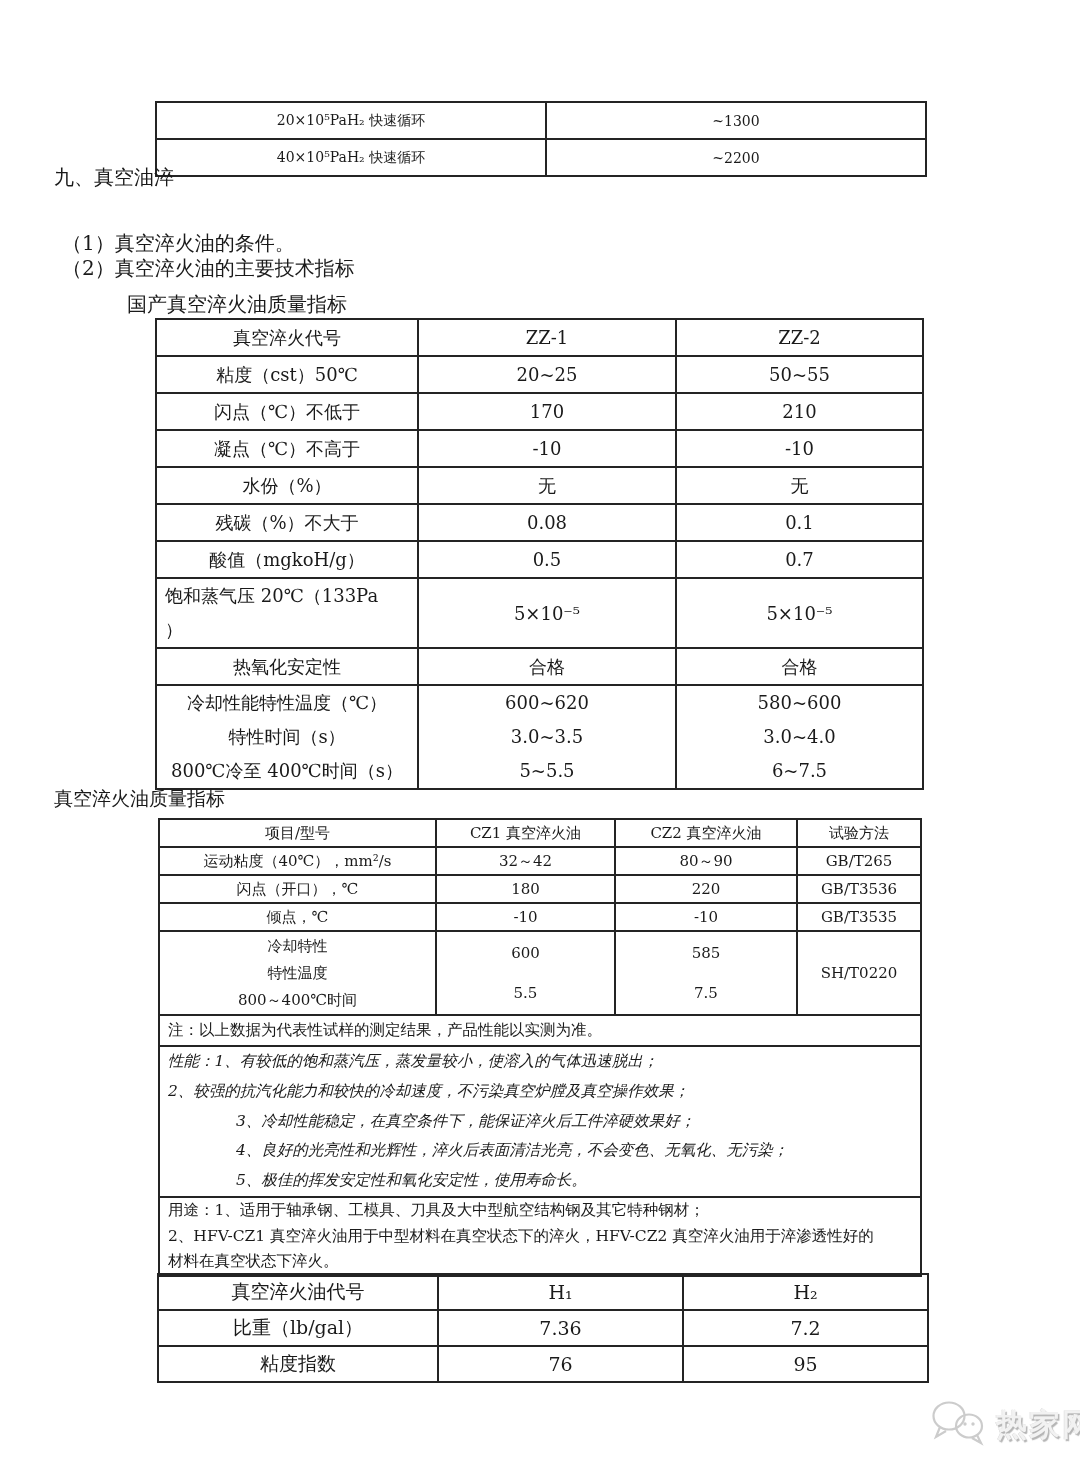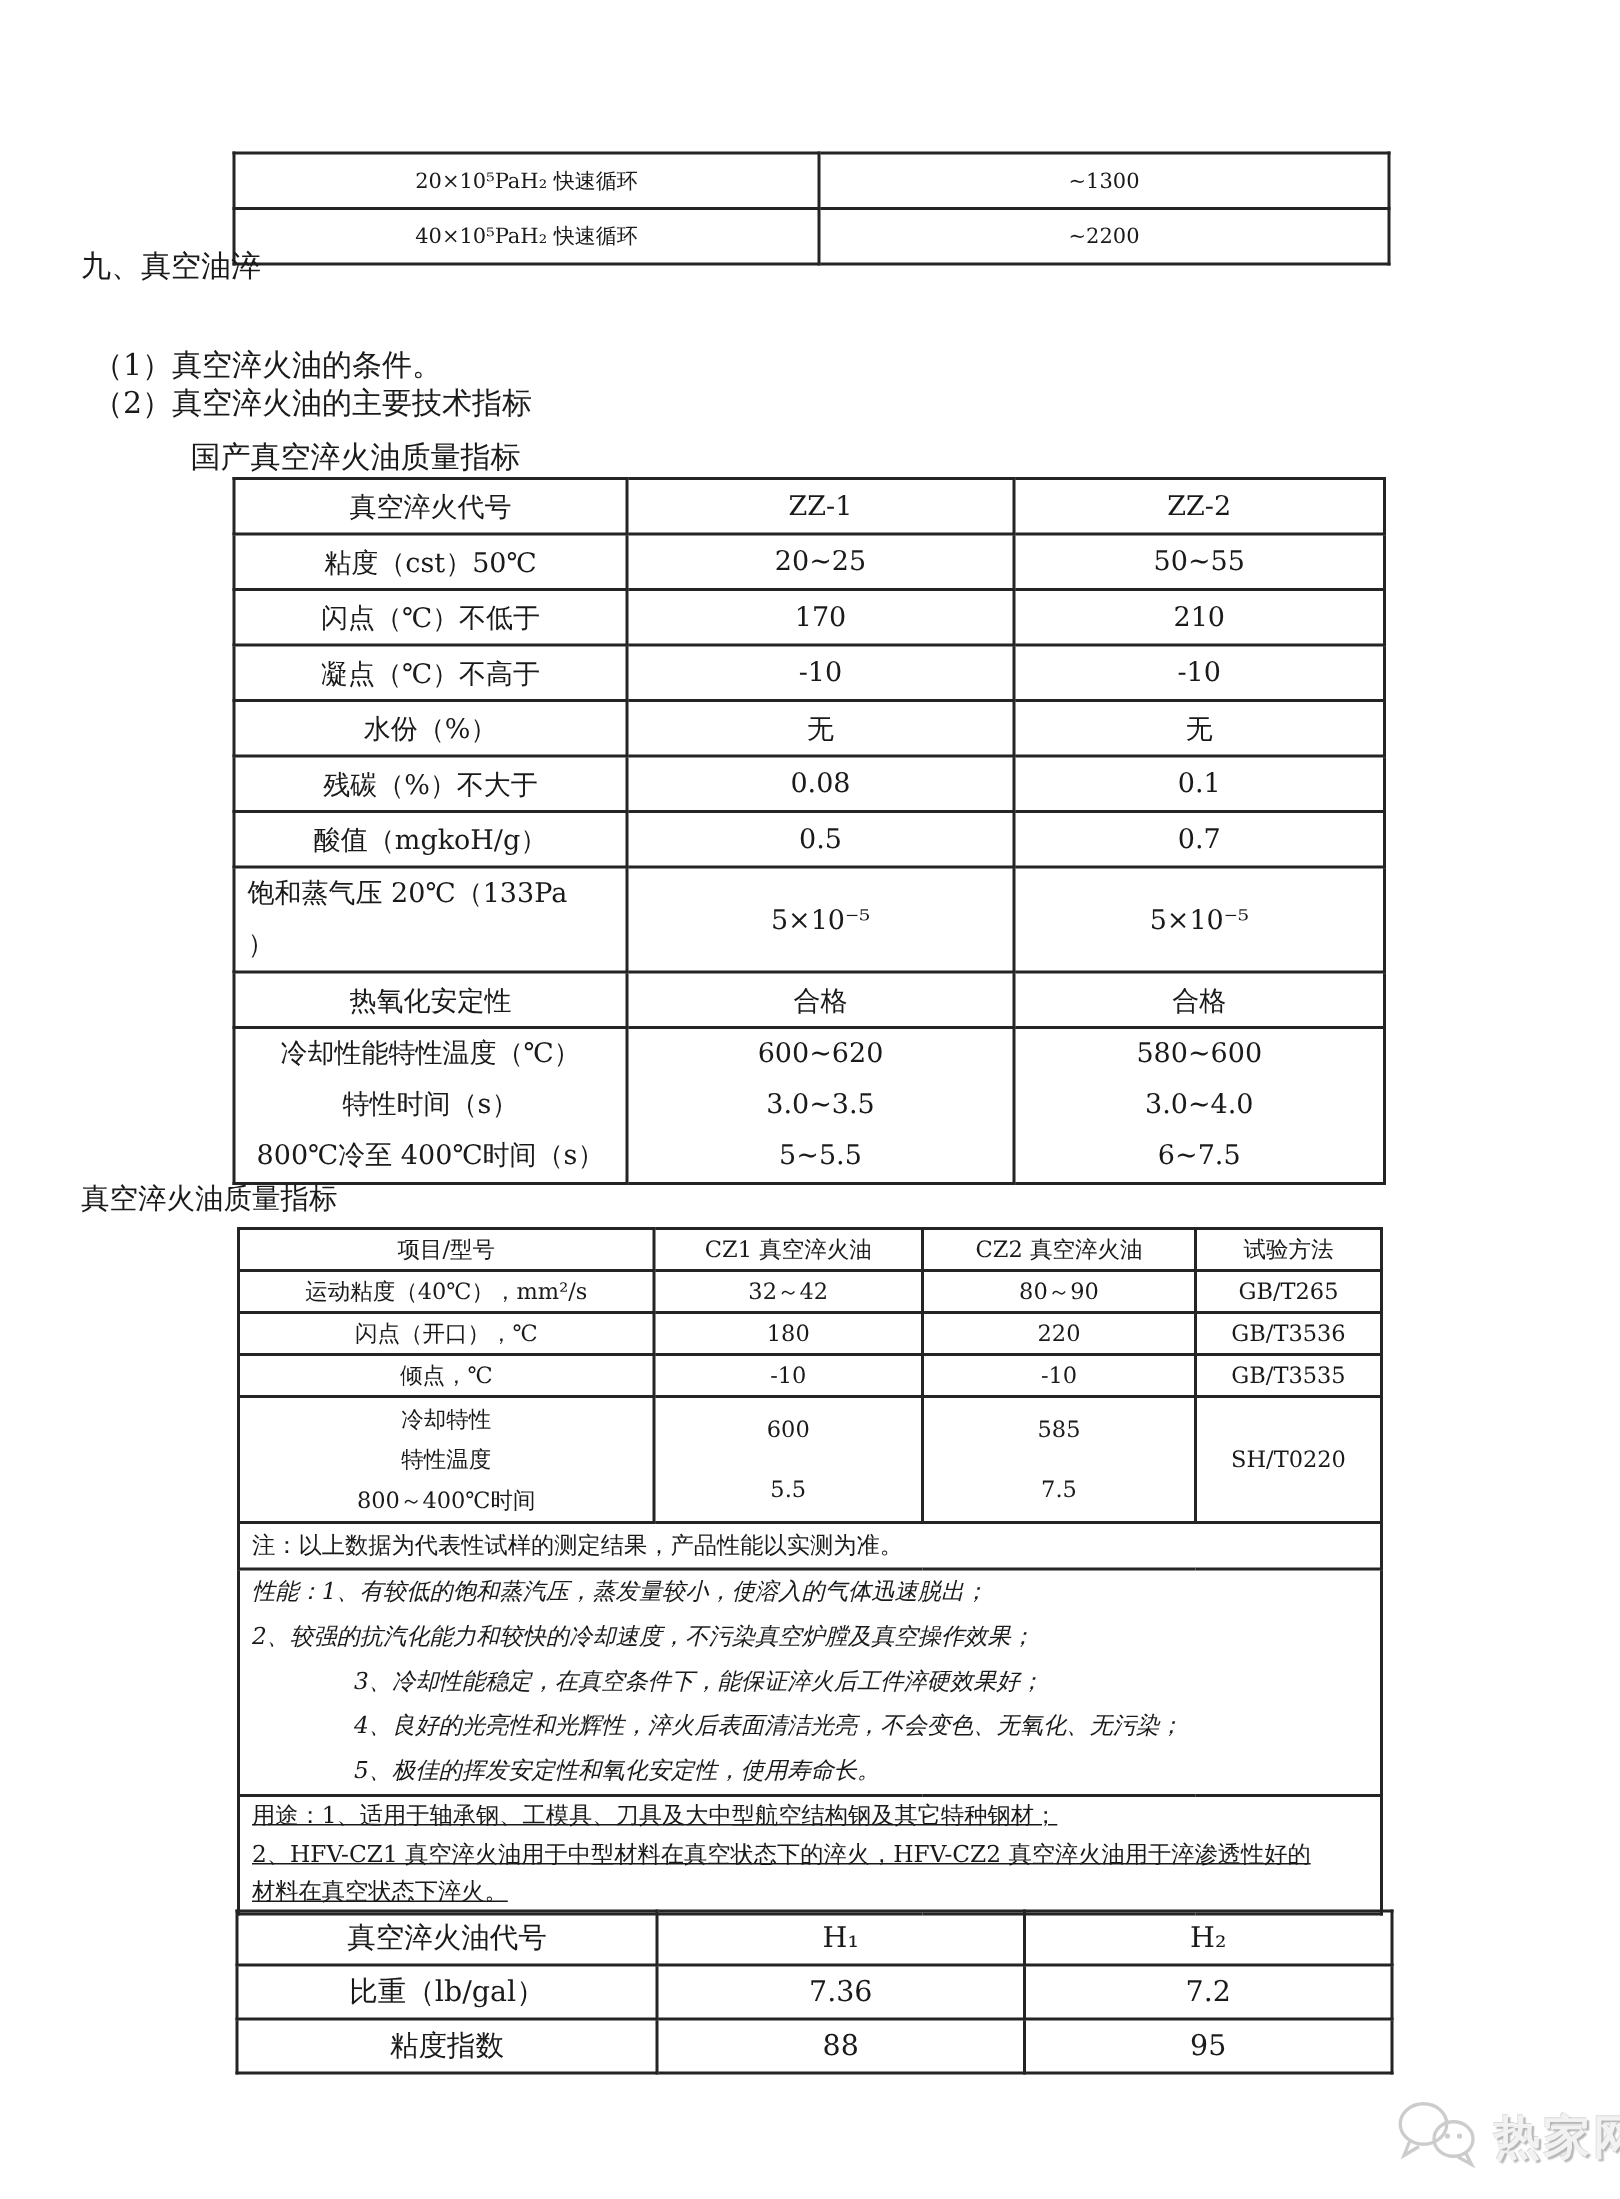--- a/index.html
+++ b/index.html
@@ -36,21 +36,21 @@
 
   
   .t3{top:818px;left:158px;width:762px;font-size:15px;}
   .t3 tr{height:28px;}
   .t3 tr.r-cool{height:84px;}
   .t3 .cool-lbl div{height:27px;line-height:27px;}
   .t3 .cool-val div{height:40px;line-height:40px;}
   .t3 td.notecell{text-align:left;font-size:15.5px;padding:0 8px;}
   .t3 tr.r-note{height:31px;}
   .t3 tr.r-perf{height:149px;}
-  .t3 tr.r-use{height:77px;text-decoration:underline;}
+  .t3 tr.r-use{height:77px;}
   .t3 .perf-line{height:29.8px;line-height:29.8px;font-style:italic;}
   .t3 .perf-line.indent{padding-left:68px;}
   .t3 .use-line{height:25.6px;line-height:25.6px;}
 
   
   .t4{top:1273px;left:157px;width:770px;font-size:19px;border-radius:23px;}
   .t4 tr{height:36px;}
 
   
   .watermark{
@@ -249,21 +249,21 @@
       <td>H₁</td>
       <td>H₂</td>
     </tr>
     <tr>
       <td>比重（lb/gal）</td>
       <td>7.36</td>
       <td>7.2</td>
     </tr>
     <tr>
       <td>粘度指数</td>
-      <td>88</td>
+      <td>76</td>
       <td>95</td>
     </tr>
   </tbody>
     </table>
 
   <div class="watermark">
     <span>
       <svg width="62" height="50" viewBox="0 0 62 50">
         <g fill="none" stroke="#cccccc" stroke-width="2.2">
           <ellipse cx="21" cy="18" rx="15.5" ry="13.5"></ellipse>

